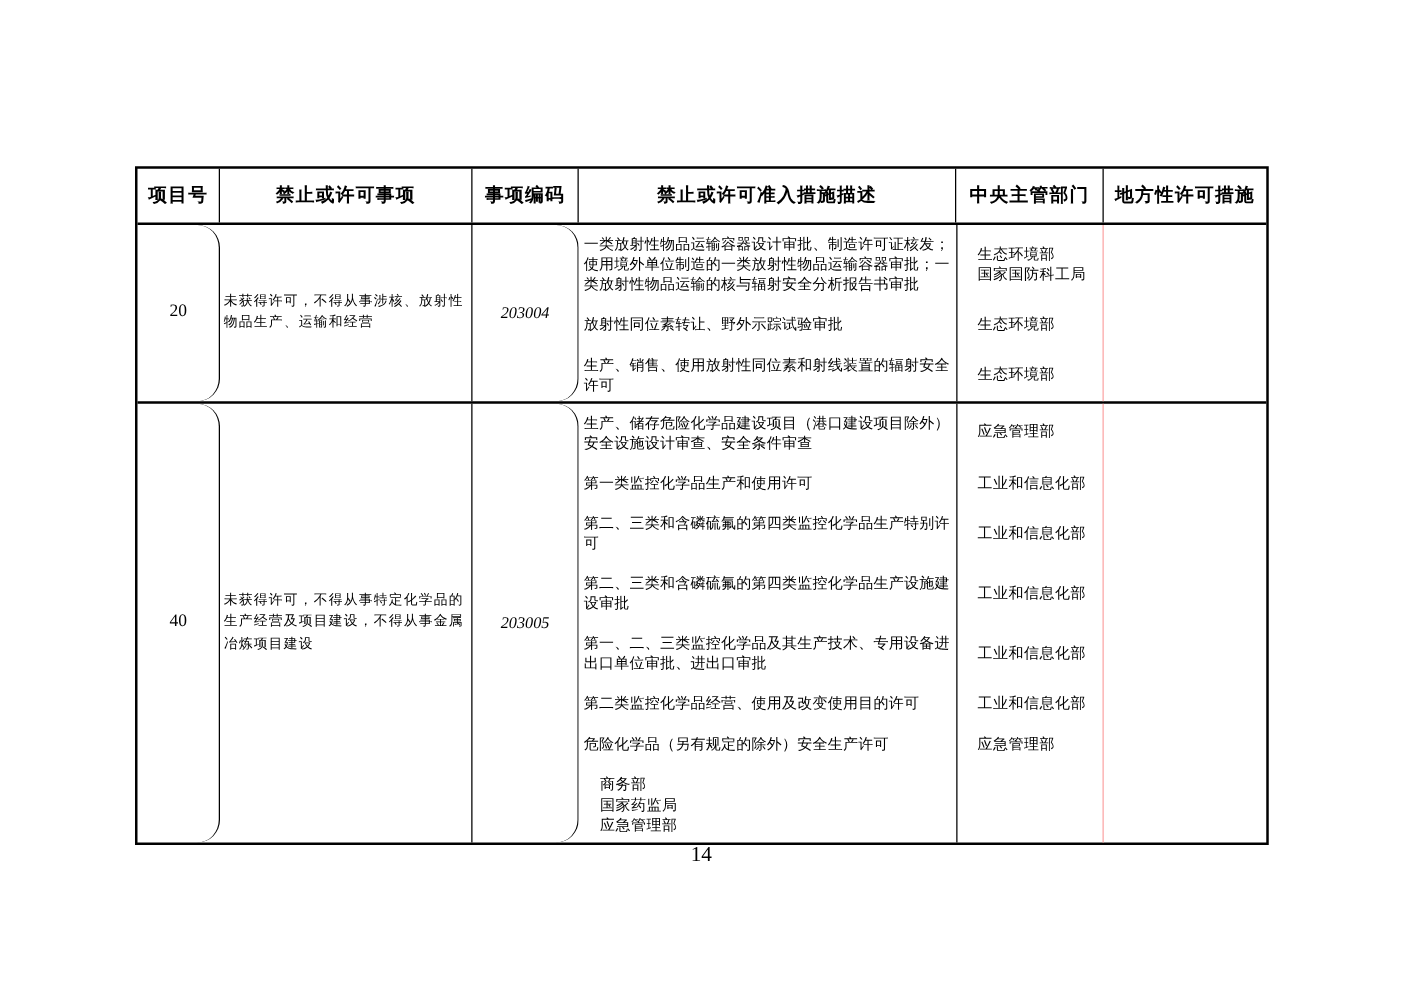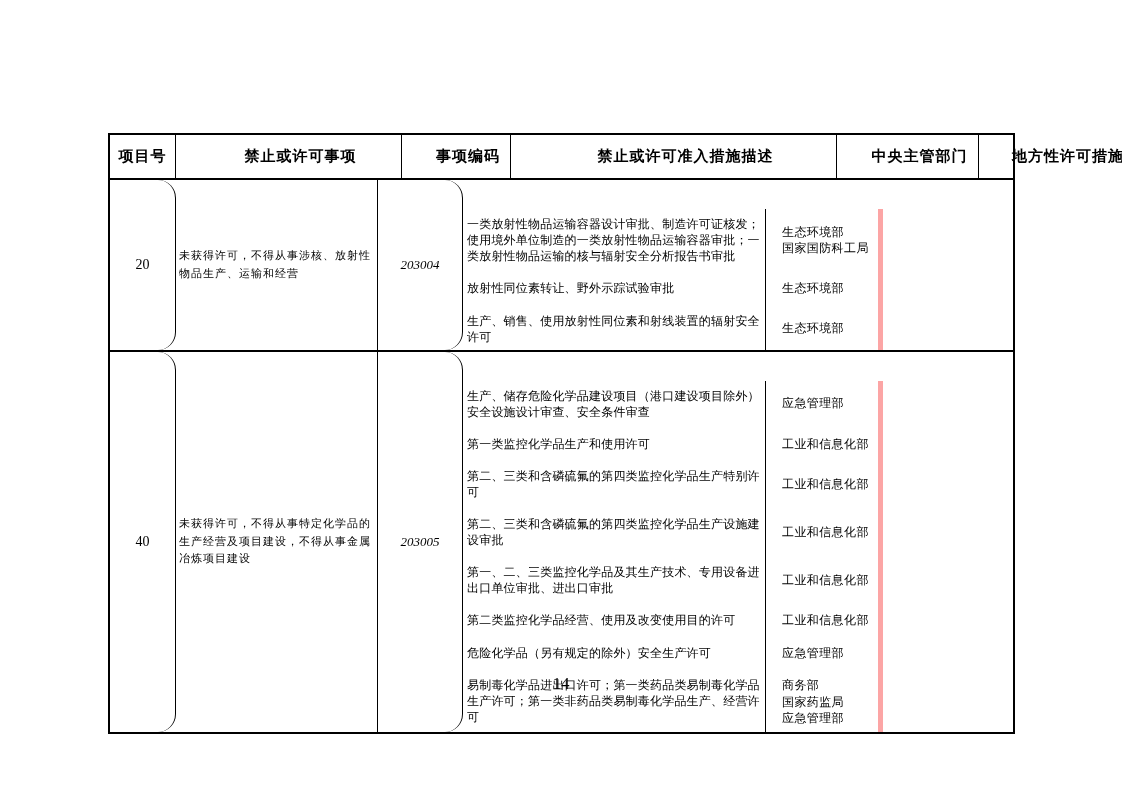--- a/index.html
+++ b/index.html
@@ -13,21 +13,20 @@
     position:absolute;
     left:108px; top:133px;
     width:907px;
     border:2px solid #000000;
     background:#ffffff;
   }
   .thead {
     display:grid;
     grid-template-columns:66px 202px 85px 302px 118px 130px;
     min-height:43px;
-    gap:24px;
   }
   .th {
     border-right:1px solid #000000;
     display:flex; align-items:center; justify-content:center;
     font-weight:bold;
     font-size:15px;
     letter-spacing:1px;
     text-align:center;
   }
   .th:last-child { border-right:none; }
@@ -50,23 +49,22 @@
   .cell-item {
     display:flex; align-items:center;
     font-size:11px;
     letter-spacing:1px;
     line-height:17.5px;
     padding:2px 3px;
     text-align:left;
   }
   .measures-area {
     position:relative;
-    border-right:5px solid #fca5a5;
+    border-right:1px solid #fca5a5;
     padding:7px 0 5px 0;
-    margin-top:29px;
   }
   .measures-area::before {
     content:"";
     position:absolute;
     left:302px; top:0; bottom:0;
     border-left:1px solid #000000;
   }
   .grow {
     display:grid;
     grid-template-columns:302px 118px;
@@ -182,21 +180,20 @@
               <div class="dept-line">工业和信息化部</div>
             </div>
   </div>
           <div class="grow">
     <div class="measure-text">危险化学品（另有规定的除外）安全生产许可</div>
     <div class="dept-cell">
               <div class="dept-line">应急管理部</div>
             </div>
   </div>
           <div class="grow">
-    <div class="measure-text">易制毒化学品进出口许可；第一类药品类易制毒化学品生产许可；第一类非药品类易制毒化学品生产、经营许可</div>
     <div class="dept-cell">
               <div class="dept-line">商务部</div>
               <div class="dept-line">国家药监局</div>
               <div class="dept-line">应急管理部</div>
             </div>
   </div>
         </div>
     <div class="cell cell-local"></div>
   </div>
     </div>

